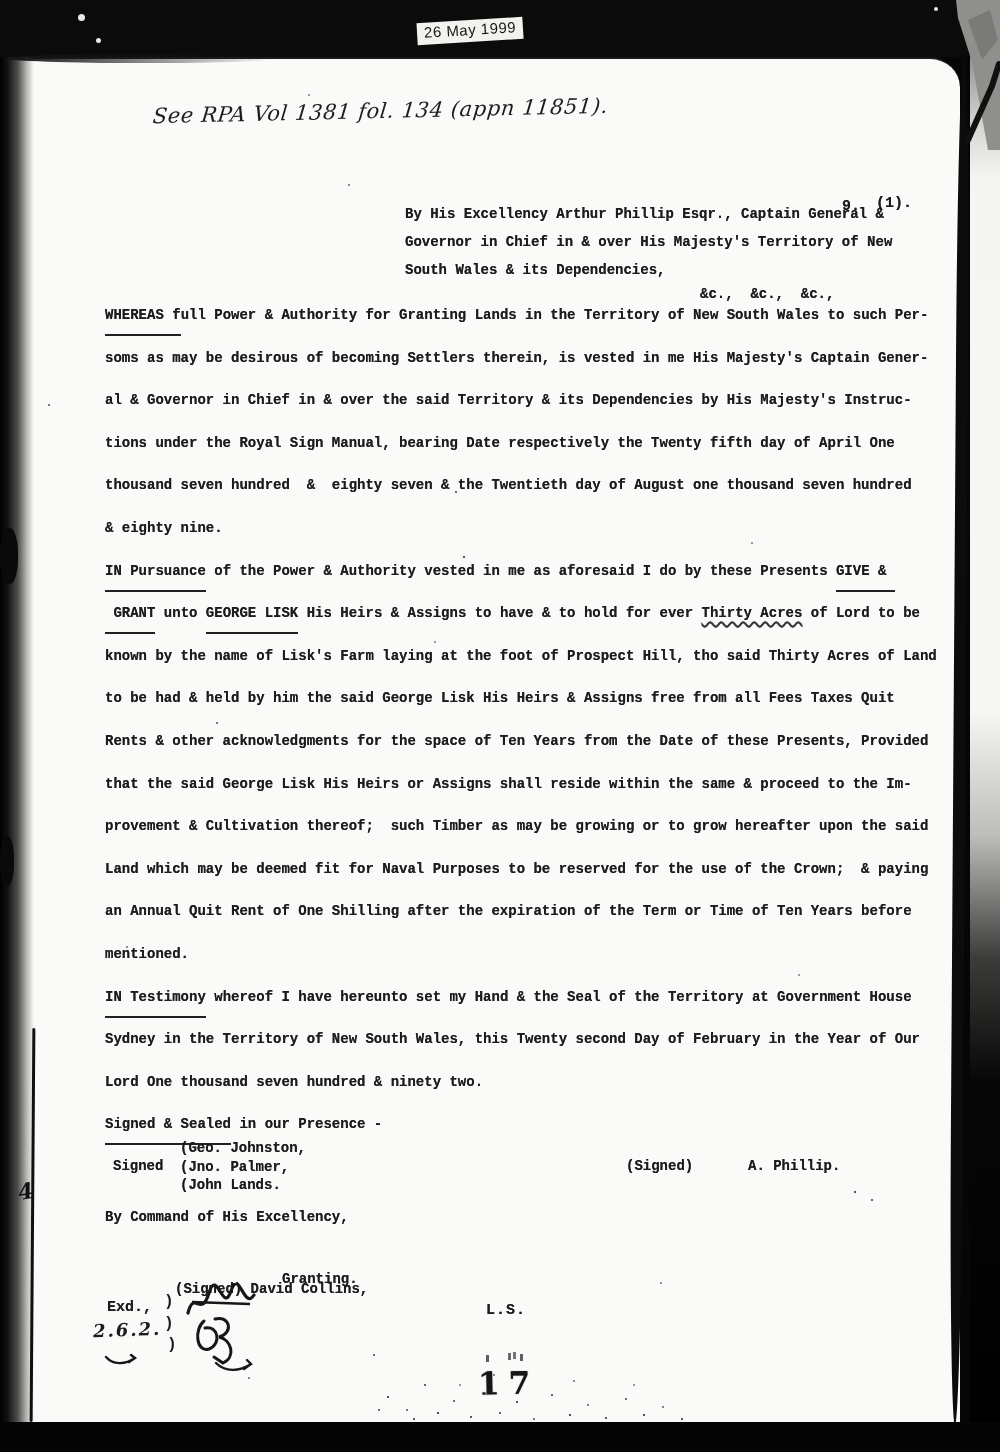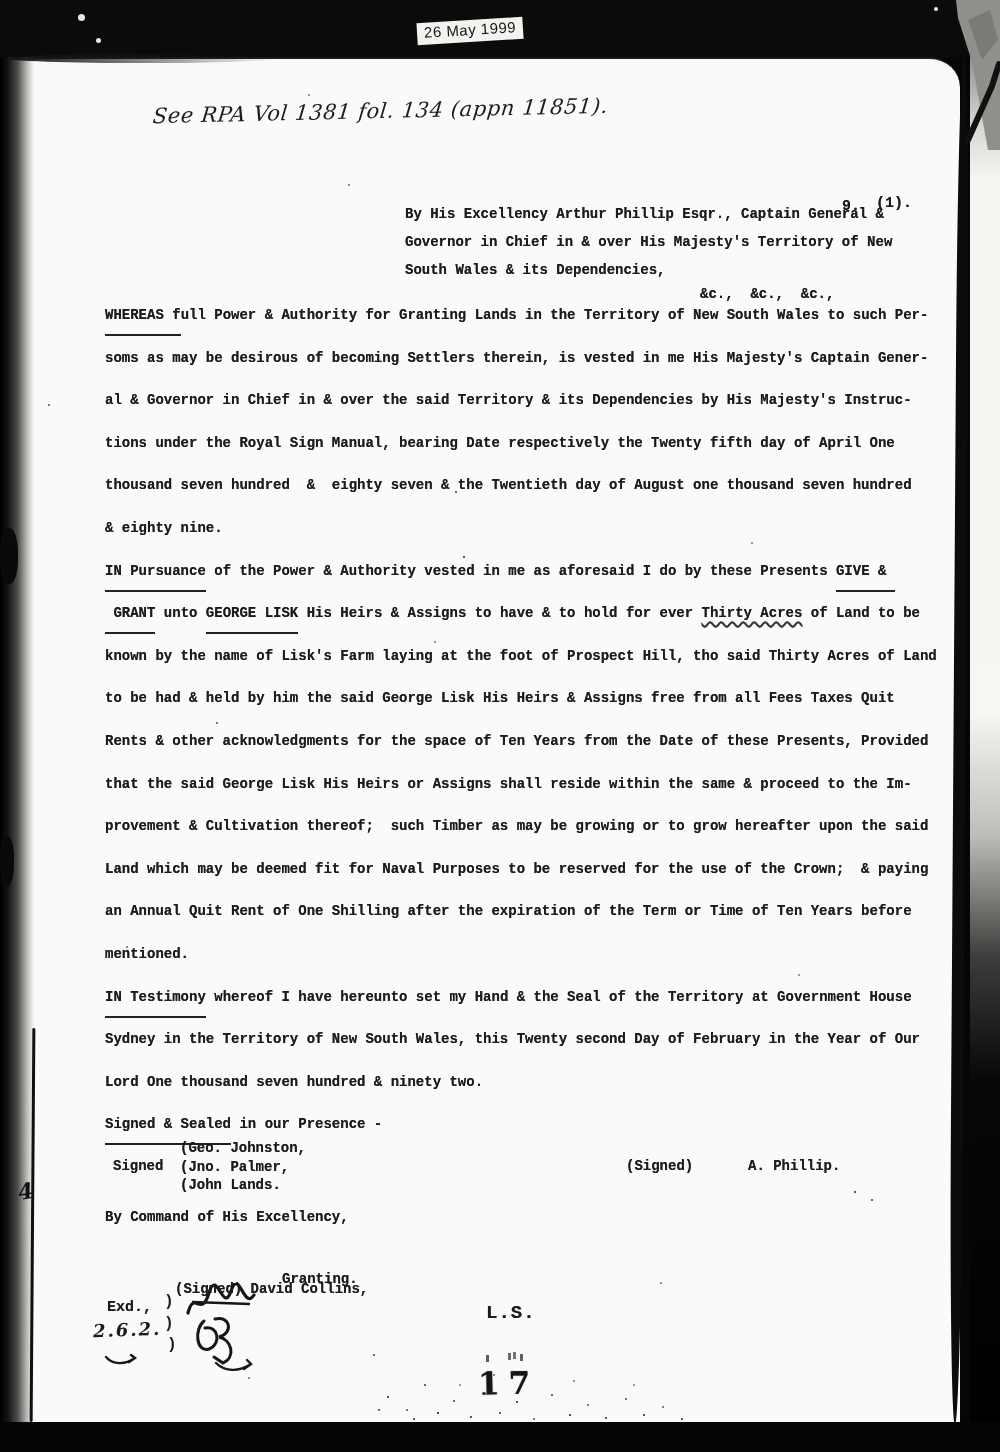--- a/index.html
+++ b/index.html
@@ -65,21 +65,21 @@
             transform:rotate(-2deg);}
   .bracket{position:absolute;font-size:16px;font-weight:700;}
   .b-0{left:156px;top:1234px;}
   .b-1{left:156px;top:1256px;}
   .b-2{left:159px;top:1277px;}
   .squig{position:absolute;}
   .sq1{left:176px;top:1224px;}
   .sq2{left:182px;top:1254px;}
   .hk1{left:95px;top:1292px;}
   .hk2{left:205px;top:1297px;}
-  .ls{left:478px;top:1243px;font-size:19px;letter-spacing:1px;}
+  .ls{left:478px;top:1243px;font-size:15px;letter-spacing:1px;}
   .pagenum{left:470px;top:1306px;font:700 31px "DejaVu Serif",serif;color:#161616;
            letter-spacing:9px;transform:rotate(-1deg);text-shadow:0 0 1px #3c3c3c;}
   .num-noise{position:absolute;left:478px;top:1296px;width:3px;height:7px;background:#5d5d5d;
            box-shadow:22px -2px 0 #6a6a6a,27px -3px 0 #777,34px -1px 0 #5f5f5f;}
   
   .paper-dots{position:absolute;left:0;top:0;width:2px;height:2px;background:transparent;
       box-shadow:340px 125px #8c8c8c,447px 432px #6f6f6f,455px 497px #5a5a5a,208px 663px #7a7a7a,
       118px 887px #8a8a8a,846px 1132px #565656,863px 1140px #6a6a6a,426px 582px #999,
       743px 483px #9a9a9a,240px 1318px #8a8a8a,652px 1223px #909090,40px 345px #7a7a7a,
       300px 35px #9a9a9a,790px 915px #9c9c9c;}
@@ -111,21 +111,21 @@
       </div>
 
     <div id="body-lines" class="tw">
         <div class="body-line"><span class="u-solid">WHEREAS f</span><span>ull Power &amp; Authority for Granting Lands in the Territory of New South Wales to such Per-</span></div>
         <div class="body-line"><span>soms as may be desirous of becoming Settlers therein, is vested in me His Majesty's Captain Gener-</span></div>
         <div class="body-line"><span>al &amp; Governor in Chief in &amp; over the said Territory &amp; its Dependencies by His Majesty's Instruc-</span></div>
         <div class="body-line"><span>tions under the Royal Sign Manual, bearing Date respectively the Twenty fifth day of April One</span></div>
         <div class="body-line"><span>thousand seven hundred  &amp;  eighty seven &amp; the Twentieth day of August one thousand seven hundred</span></div>
         <div class="body-line"><span>&amp; eighty nine.</span></div>
         <div class="body-line"><span class="u-solid">IN Pursuance</span><span> of the Power &amp; Authority vested in me as aforesaid I do by these Presents </span><span class="u-solid">GIVE &amp; </span></div>
-        <div class="body-line"><span class="u-solid"> GRANT</span><span> unto </span><span class="u-solid">GEORGE LISK</span><span> His Heirs &amp; Assigns to have &amp; to hold for ever </span><span class="u-wavy">Thirty Acres</span><span> of Land to be</span></div>
+        <div class="body-line"><span class="u-solid"> GRANT</span><span> unto </span><span class="u-solid">GEORGE LISK</span><span> His Heirs &amp; Assigns to have &amp; to hold for ever </span><span class="u-wavy">Thirty Acres</span><span> of Lord to be</span></div>
         <div class="body-line"><span>known by the name of Lisk's Farm laying at the foot of Prospect Hill, tho said Thirty Acres of Land</span></div>
         <div class="body-line"><span>to be had &amp; held by him the said George Lisk His Heirs &amp; Assigns free from all Fees Taxes Quit</span></div>
         <div class="body-line"><span>Rents &amp; other acknowledgments for the space of Ten Years from the Date of these Presents, Provided</span></div>
         <div class="body-line"><span>that the said George Lisk His Heirs or Assigns shall reside within the same &amp; proceed to the Im-</span></div>
         <div class="body-line"><span>provement &amp; Cultivation thereof;  such Timber as may be growing or to grow hereafter upon the said</span></div>
         <div class="body-line"><span>Land which may be deemed fit for Naval Purposes to be reserved for the use of the Crown;  &amp; paying</span></div>
         <div class="body-line"><span>an Annual Quit Rent of One Shilling after the expiration of the Term or Time of Ten Years before</span></div>
         <div class="body-line"><span>mentioned.</span></div>
         <div class="body-line"><span class="u-solid">IN Testimony</span><span> whereof I have hereunto set my Hand &amp; the Seal of the Territory at Government House</span></div>
         <div class="body-line"><span>Sydney in the Territory of New South Wales, this Twenty second Day of February in the Year of Our</span></div>

